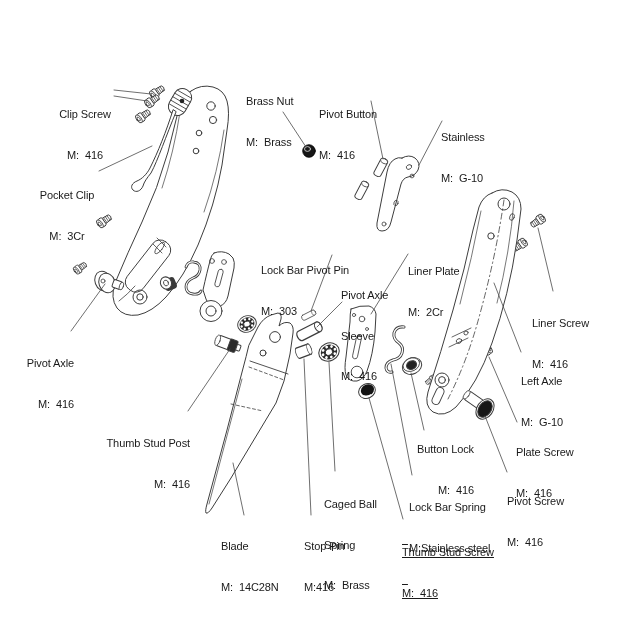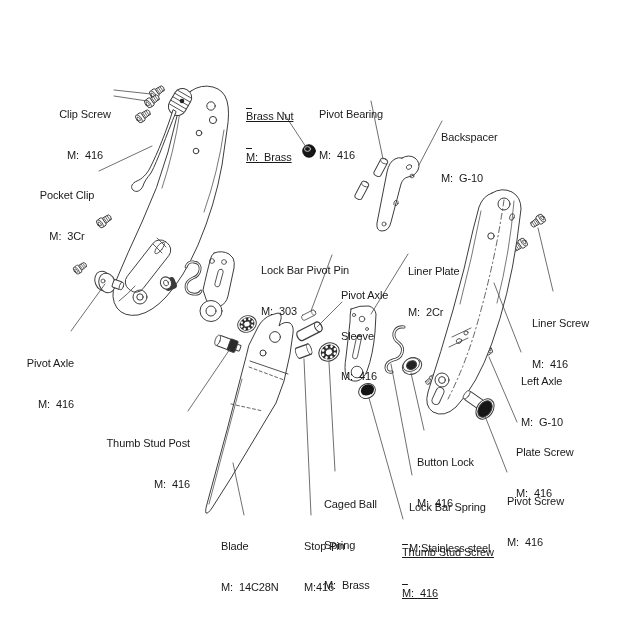--- a/index.html
+++ b/index.html
@@ -246,30 +246,30 @@
 </svg>
 
 <div class="lbl ta-c" style="left:52px;top:81px;width:66px;">
   <span>Clip Screw</span>
   <span>M:  416</span>
 </div>
 <div class="lbl ta-c" style="left:33px;top:162px;width:68px;text-align:center;">
   <span>Pocket Clip</span>
   <span>M:  3Cr</span>
 </div>
-<div class="lbl" style="left:246px;top:83px;text-decoration:underline;">
+<div class="lbl" style="left:246px;top:68px;">
   <span>Brass Nut</span>
   <span>M:  Brass</span>
 </div>
 <div class="lbl" style="left:319px;top:81px;">
-  <span>Pivot Bearing</span>
+  <span>Pivot Button</span>
   <span>M:  416</span>
 </div>
 <div class="lbl" style="left:441px;top:104px;">
-  <span>Backspacer</span>
+  <span>Stainless</span>
   <span>M:  G-10</span>
 </div>
 <div class="lbl" style="left:261px;top:237px;">
   <span>Lock Bar Pivot Pin</span>
   <span>M:  303</span>
 </div>
 <div class="lbl" style="left:341px;top:262px;">
   <span>Pivot Axle</span>
   <span>Sleeve</span>
   <span>M:  416</span>
@@ -291,21 +291,21 @@
   <span>M:  G-10</span>
 </div>
 <div class="lbl ta-r" style="left:105px;top:410px;width:85px;">
   <span>Thumb Stud Post</span>
   <span>M:  416</span>
 </div>
 <div class="lbl" style="left:516px;top:419px;">
   <span>Plate Screw</span>
   <span>M:  416</span>
 </div>
-<div class="lbl" style="left:417px;top:429px;">
+<div class="lbl" style="left:417px;top:416px;text-align:right;">
   <span>Button Lock</span>
   <span>M:  416</span>
 </div>
 <div class="lbl" style="left:507px;top:468px;">
   <span>Pivot Screw</span>
   <span>M:  416</span>
 </div>
 <div class="lbl" style="left:409px;top:474px;">
   <span>Lock Bar Spring</span>
   <span>M:Stainless steel</span>

